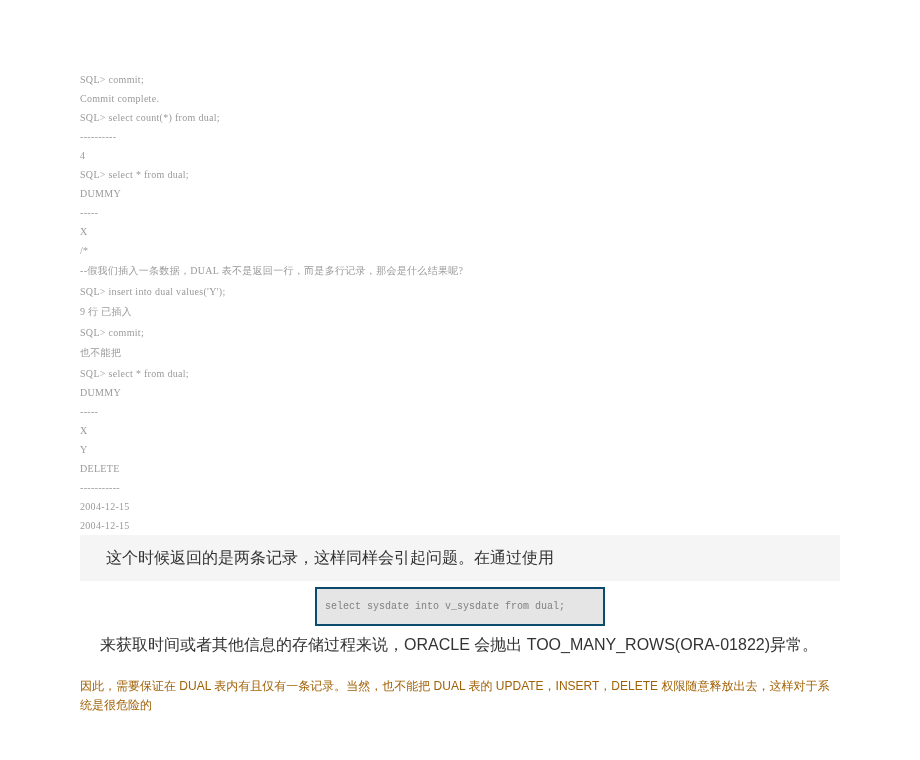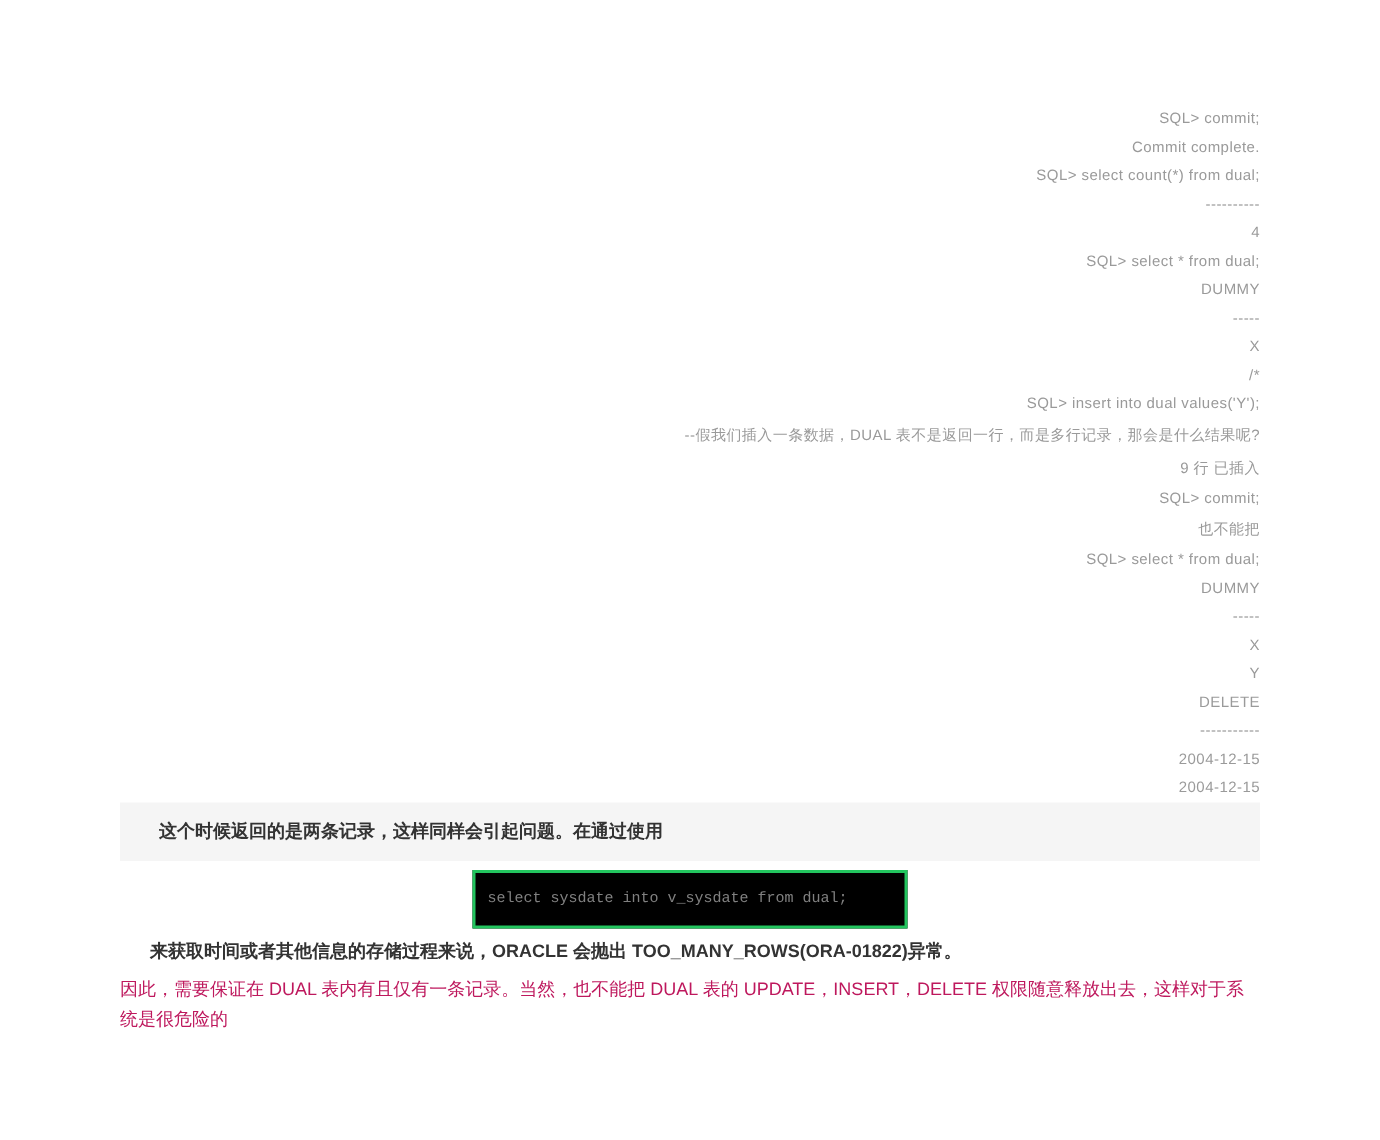--- a/index.html
+++ b/index.html
@@ -8,46 +8,44 @@
     background: #ffffff;
     font-family: "Microsoft YaHei", "SimSun", Arial, sans-serif;
     font-size: 12px;
     color: #333;
     width: 920px;
   }
   .page {
     padding: 70px 80px 60px 80px;
   }
   .sql-line {
-    font-family: Liberation Sans, sans-serif;
+    font-family: Liberation Serif, serif;
     font-size: 10px;
     color: #9a9a9a;
     margin: 0;
     padding: 4px 0;
     white-space: pre;
     letter-spacing: 0.3px;
-    text-align: right;
   }
   .chinese-note {
-    font-size: 12px;
+    font-size: 16px;
     color: #333;
     margin: 6px 0;
     padding-left: 20px;
     line-height: 1.6;
-    font-weight: bold;
   }
   .chinese-note-left {
     font-size: 12px;
-    color: #be185d;
-    margin: 6px 0;
+    color: #a16207;
+    margin: 20px 0;
     line-height: 1.6;
   }
   .code-box {
-    border: 2px solid #22c55e;
-    background: #000000;
+    border: 2px solid #0c4a6e;
+    background: #e5e5e5;
     width: 270px;
     margin: 6px auto 6px auto;
     padding: 12px 8px;
   }
   .code-box-inner {
     font-family: "Courier New", monospace;
     font-size: 10px;
     color: #808080;
   }
   .highlight-block {
@@ -63,22 +61,22 @@
   <div class="sql-line">SQL&gt; commit;</div>
   <div class="sql-line">Commit complete.</div>
   <div class="sql-line">SQL&gt; select count(*) from dual;</div>
   <div class="sql-line">----------</div>
   <div class="sql-line">4</div>
   <div class="sql-line">SQL&gt; select * from dual;</div>
   <div class="sql-line">DUMMY</div>
   <div class="sql-line">-----</div>
   <div class="sql-line">X</div>
   <div class="sql-line">/*</div>
+  <div class="sql-line">--假我们插入一条数据，DUAL 表不是返回一行，而是多行记录，那会是什么结果呢?</div>
   <div class="sql-line">SQL&gt; insert into dual values('Y');</div>
-  <div class="sql-line">--假我们插入一条数据，DUAL 表不是返回一行，而是多行记录，那会是什么结果呢?</div>
   <div class="sql-line">9 行 已插入</div>
   <div class="sql-line">SQL&gt; commit;</div>
   <div class="sql-line">也不能把</div>
   <div class="sql-line">SQL&gt; select * from dual;</div>
   <div class="sql-line">DUMMY</div>
   <div class="sql-line">-----</div>
   <div class="sql-line">X</div>
   <div class="sql-line">Y</div>
   <div class="sql-line">DELETE</div>
   <div class="sql-line">-----------</div>

